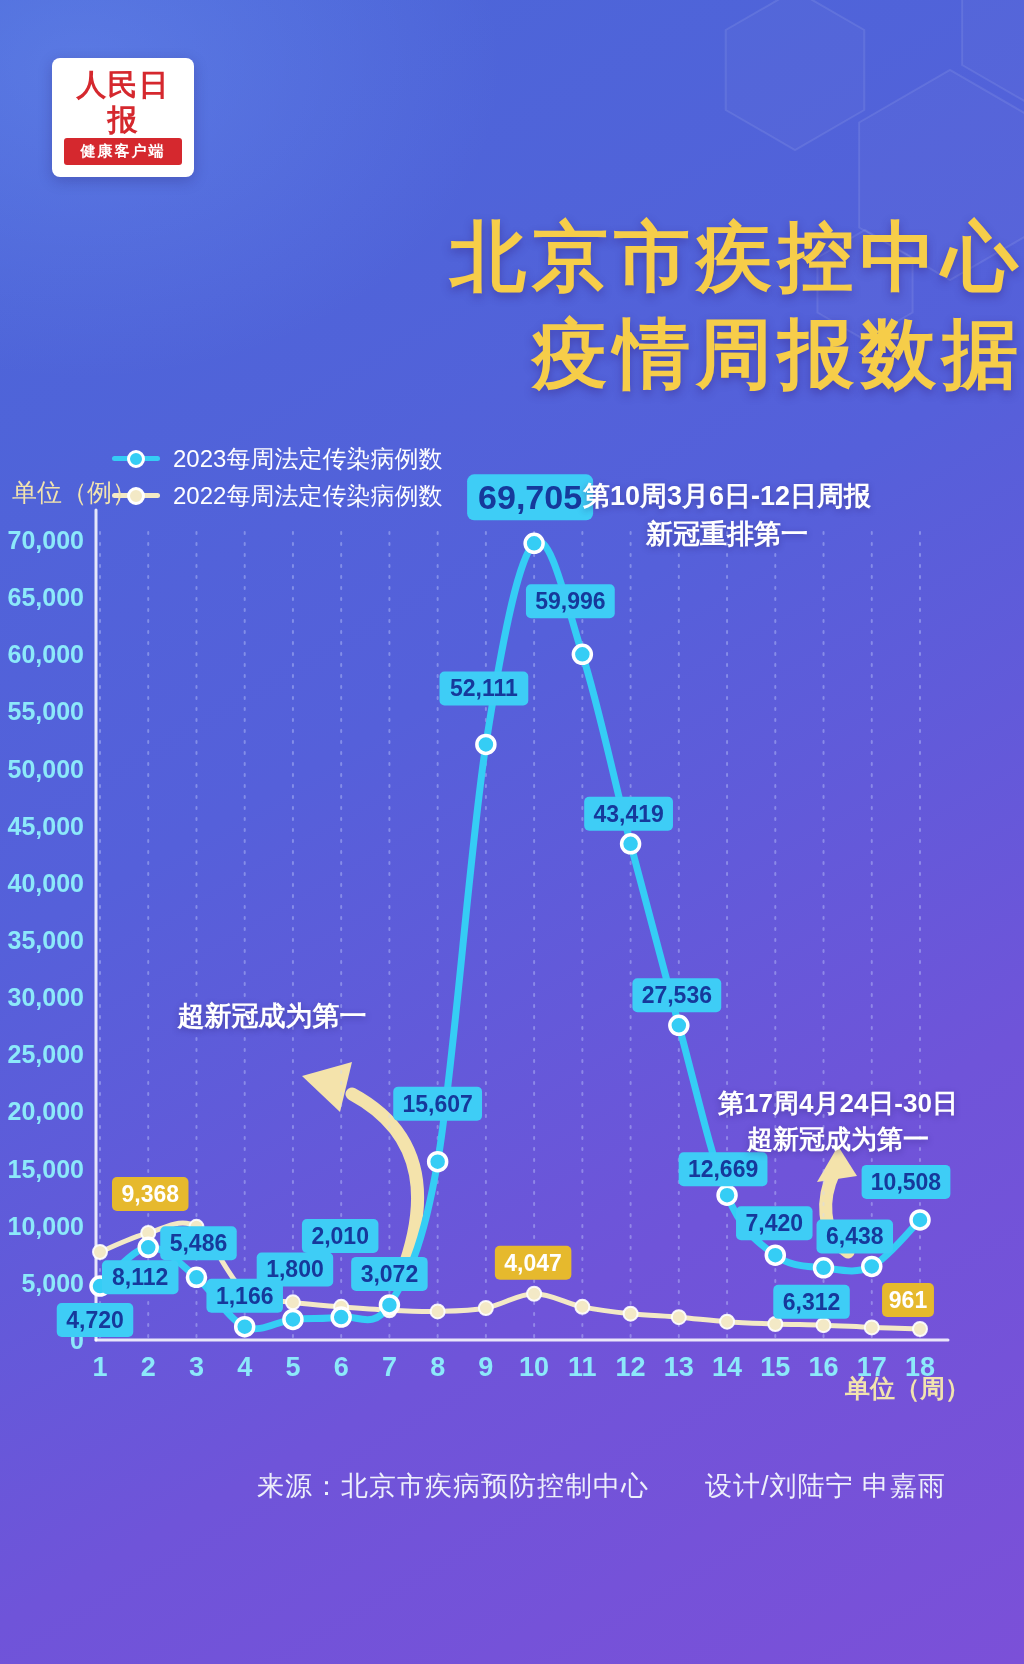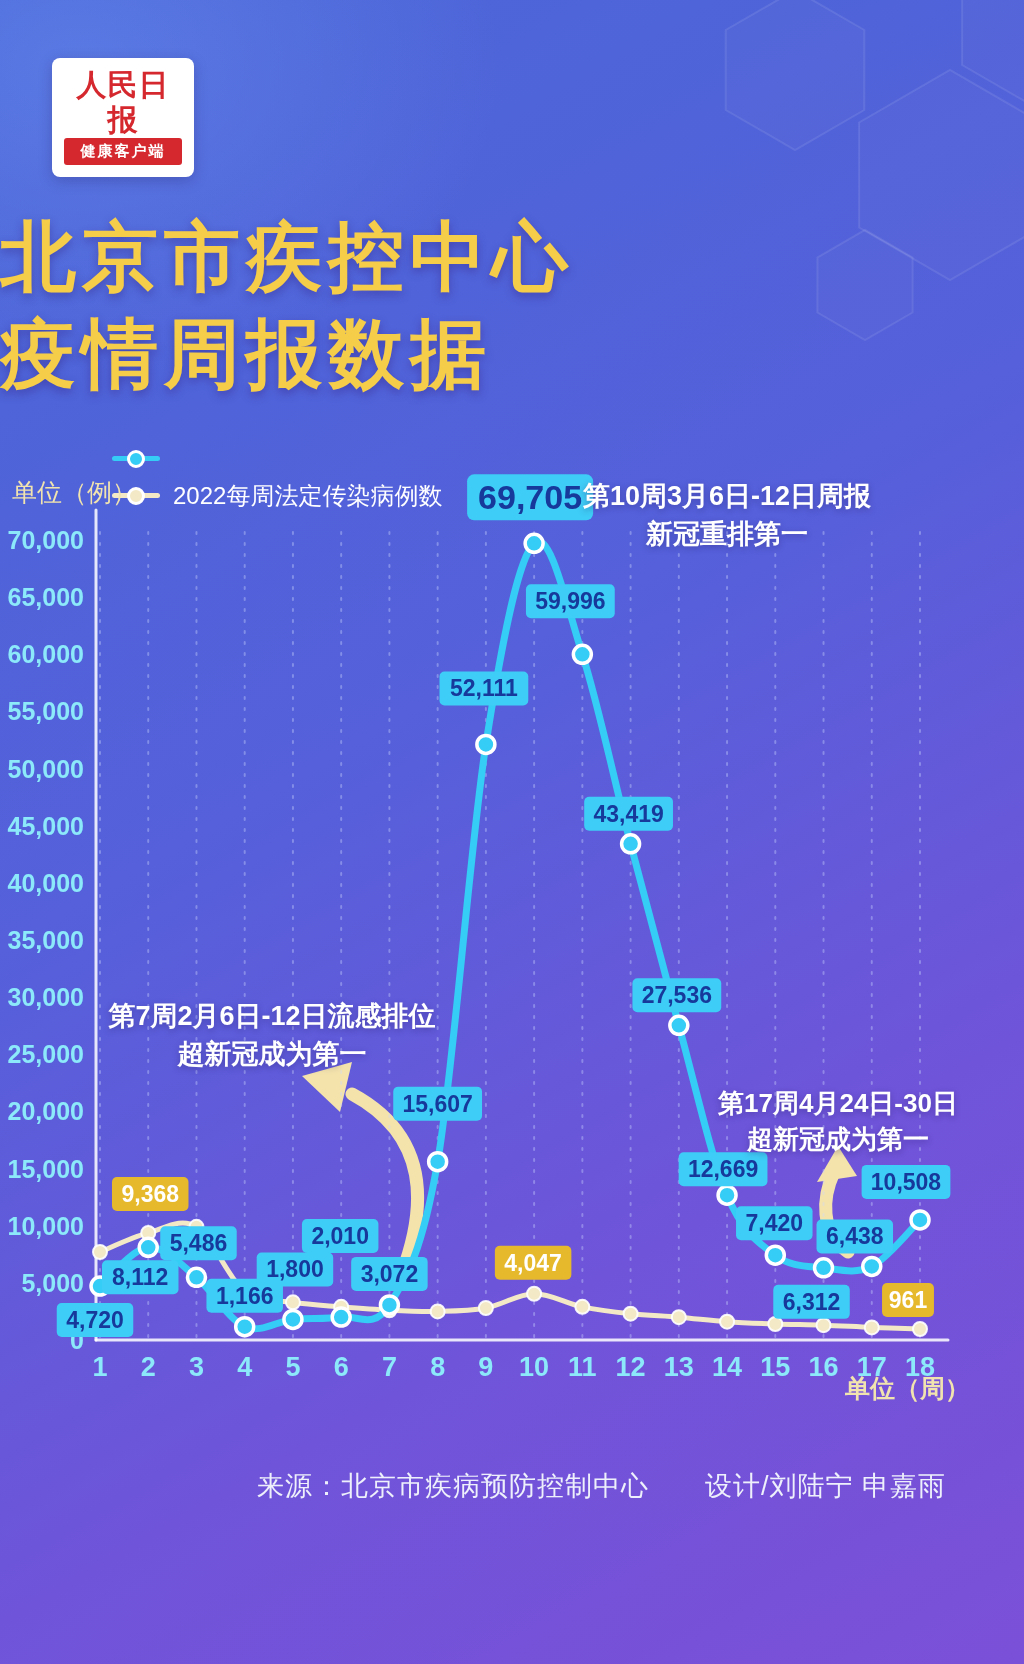--- a/index.html
+++ b/index.html
@@ -12,21 +12,21 @@
   }
   svg{position:absolute;left:0;top:0;}
   
   .logo{position:absolute;left:52px;top:58px;background:#fff;border-radius:8px;
     padding:10px 12px 12px;width:118px;text-align:center;box-shadow:0 4px 14px rgba(30,20,90,.25);}
   .logo-main{font-family:Liberation Sans, sans-serif;font-weight:700;color:#d5282e;
     font-size:30px;line-height:1.15;letter-spacing:1px;}
   .logo-sub{margin-top:1px;background:#d5282e;color:#fff;font-size:15px;font-weight:700;
     padding:4px 2px;border-radius:3px;letter-spacing:2px;}
   
-  .title-wrap{position:absolute;top:208px;left:0;width:100%;text-align:left;
+  .title-wrap{position:absolute;top:208px;left:0;width:100%;text-align:right;
     color:#f6cd49;font-weight:800;font-size:76px;letter-spacing:6px;line-height:1.28;
     text-shadow:0 4px 10px rgba(50,35,130,.45);}
   
   .legend{position:absolute;left:112px;top:440px;}
   .lrow{display:flex;align-items:center;gap:13px;height:37px;}
   .lmark{width:48px;height:5px;border-radius:3px;background:var(--c,#fff);position:relative;}
   .lmark::after{content:"";position:absolute;left:15px;top:-6.5px;width:12px;height:12px;
     border-radius:50%;background:var(--c,#fff);border:3px solid #fff;}
   .llabel{color:#fff;font-size:24px;font-weight:500;}
   
@@ -215,36 +215,36 @@
 </div>
 
 <div class="title-wrap">
   <div>北京市疾控中心</div>
   <div>疫情周报数据</div>
 </div>
 
 <div class="legend">
   <div class="lrow">
     <span class="lmark" style="--c: #35cdf5;"></span>
+    <span class="llabel">2023每周法定传染病例数</span>
   </div>
   <div class="lrow">
     <span class="lmark" style="--c: #f3e9c6;"></span>
     <span class="llabel">2022每周法定传染病例数</span>
   </div>
 </div>
 
 <div class="yunit">单位（例）</div>
 <div class="xunit">单位（周）</div>
 
 <div class="anno" id="anno-peak">
   <div>第10周3月6日-12日周报</div>
   <div>新冠重排第一</div>
 </div>
 <div class="anno" id="anno-week7">
-  <div>第7周2月6日-12日流感排位</div>
   <div>超新冠成为第一</div>
 </div>
 <div class="anno" id="anno-week17">
   <div>第17周4月24日-30日</div>
   <div>超新冠成为第一</div>
 </div>
 
 <div class="footer">来源：北京市疾病预防控制中心　　设计/刘陆宁 申嘉雨</div>
 
 </body></html>

